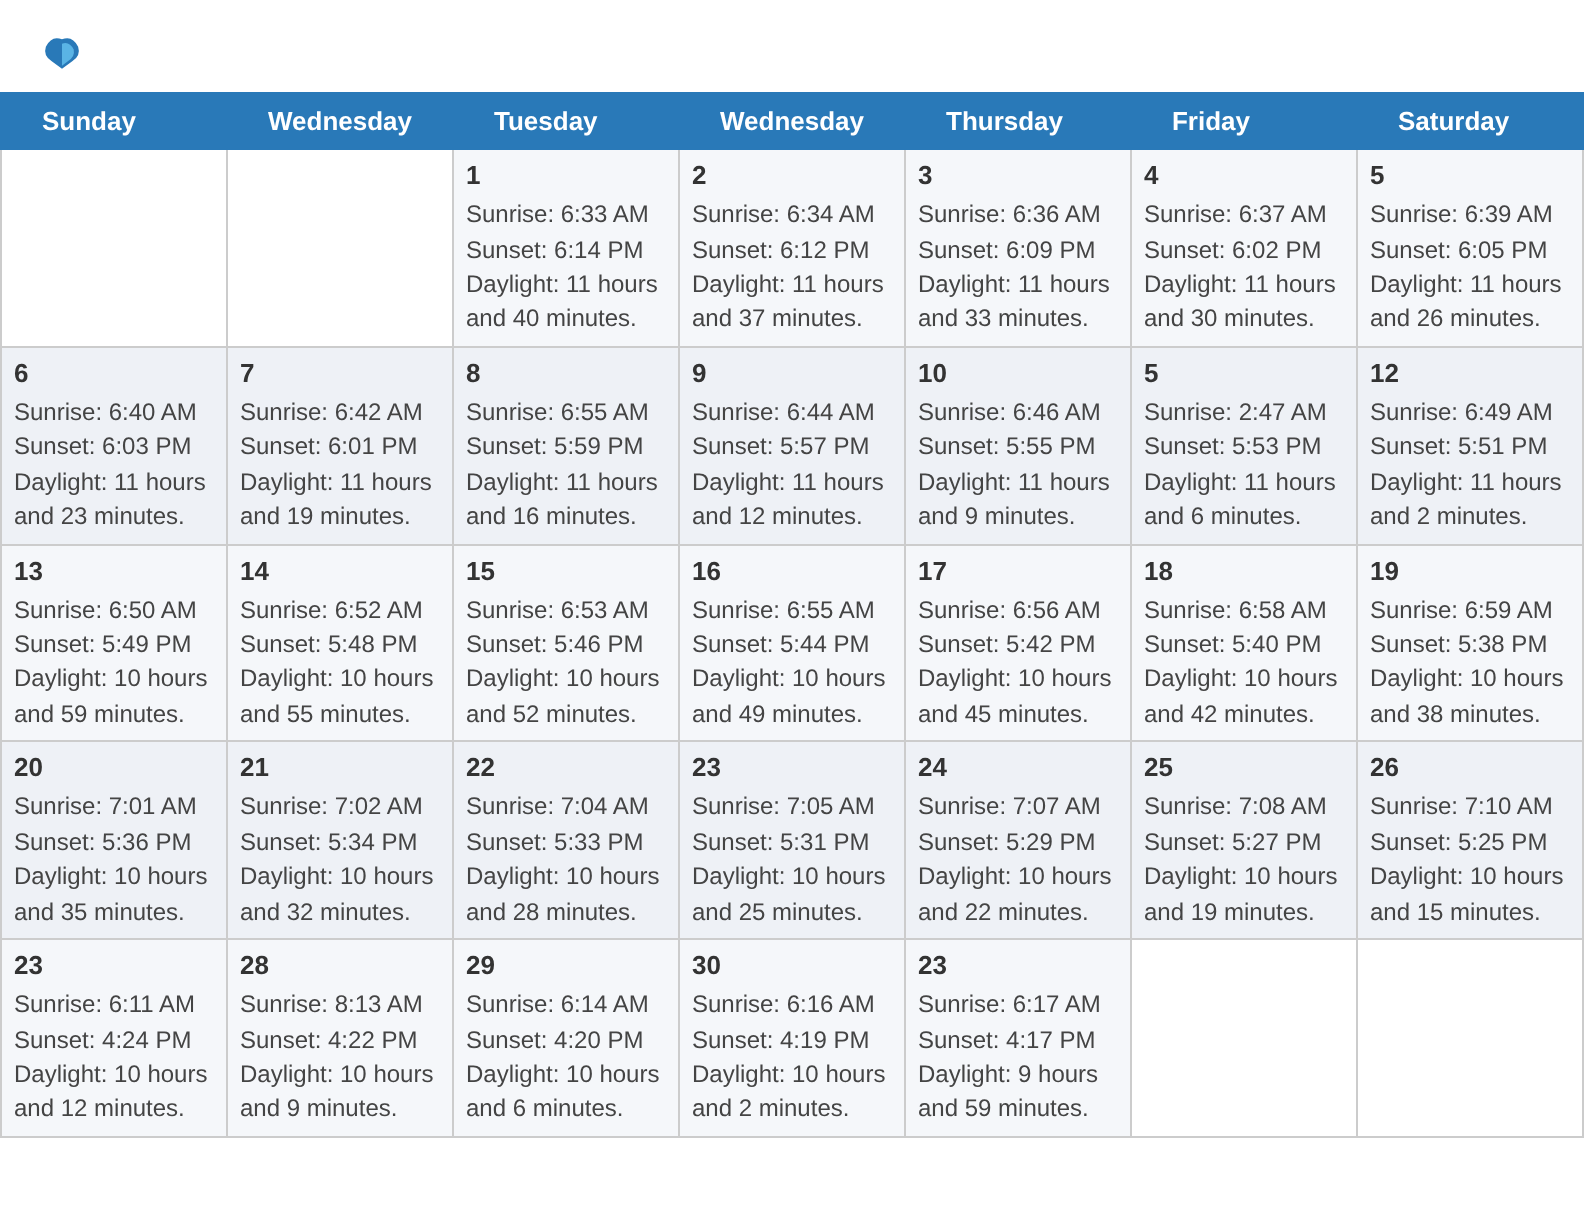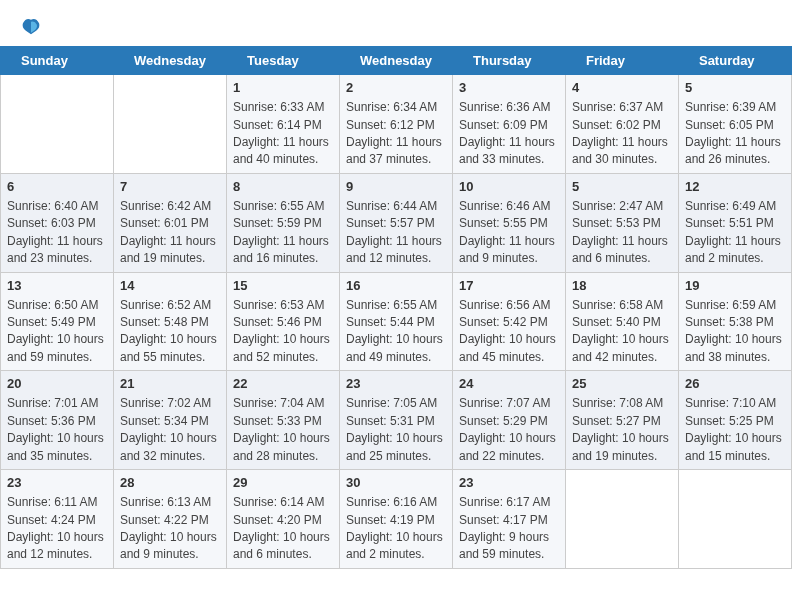--- a/index.html
+++ b/index.html
@@ -300,21 +300,21 @@
       </tr>
       <tr>
         <td>
           <span class="day-number">23</span>
           <div class="day-info">Sunrise: 6:11 AM
 Sunset: 4:24 PM
 Daylight: 10 hours and 12 minutes.</div>
         </td>
         <td>
           <span class="day-number">28</span>
-          <div class="day-info">Sunrise: 6:13 AM
+          <div class="day-info">Sunrise: 8:13 AM
 Sunset: 4:22 PM
 Daylight: 10 hours and 9 minutes.</div>
         </td>
         <td>
           <span class="day-number">29</span>
           <div class="day-info">Sunrise: 6:14 AM
 Sunset: 4:20 PM
 Daylight: 10 hours and 6 minutes.</div>
         </td>
         <td>

